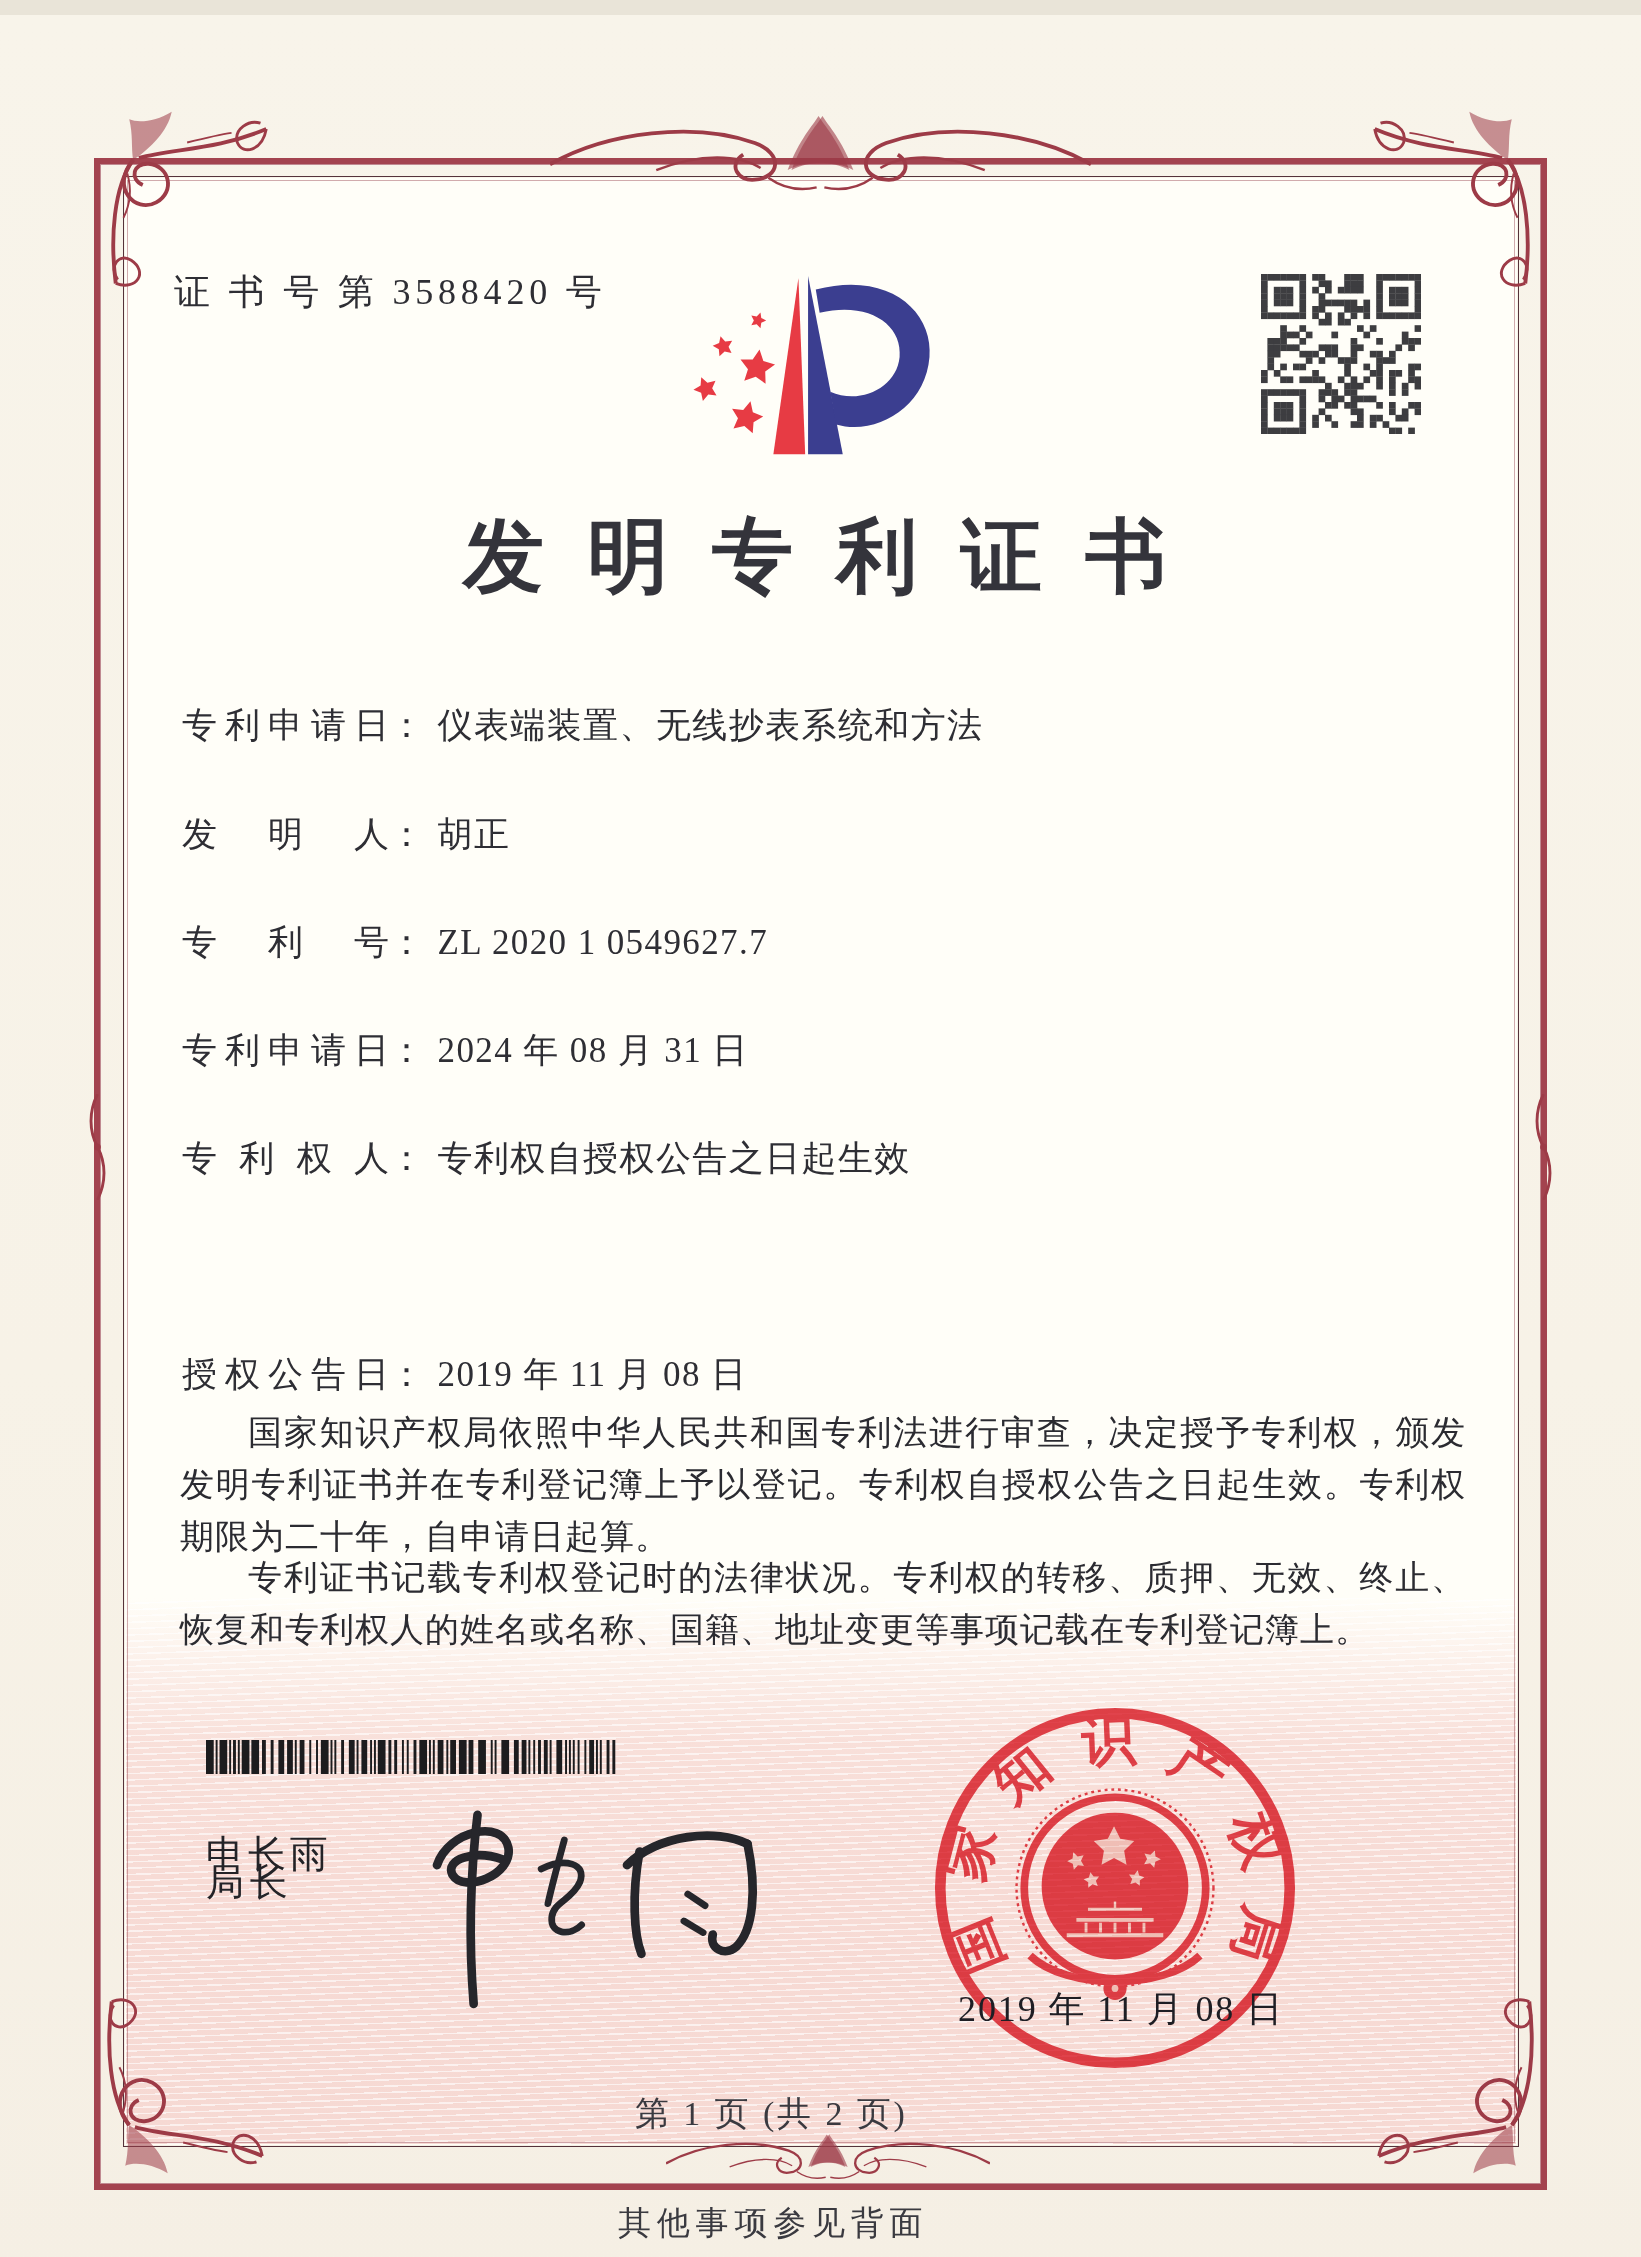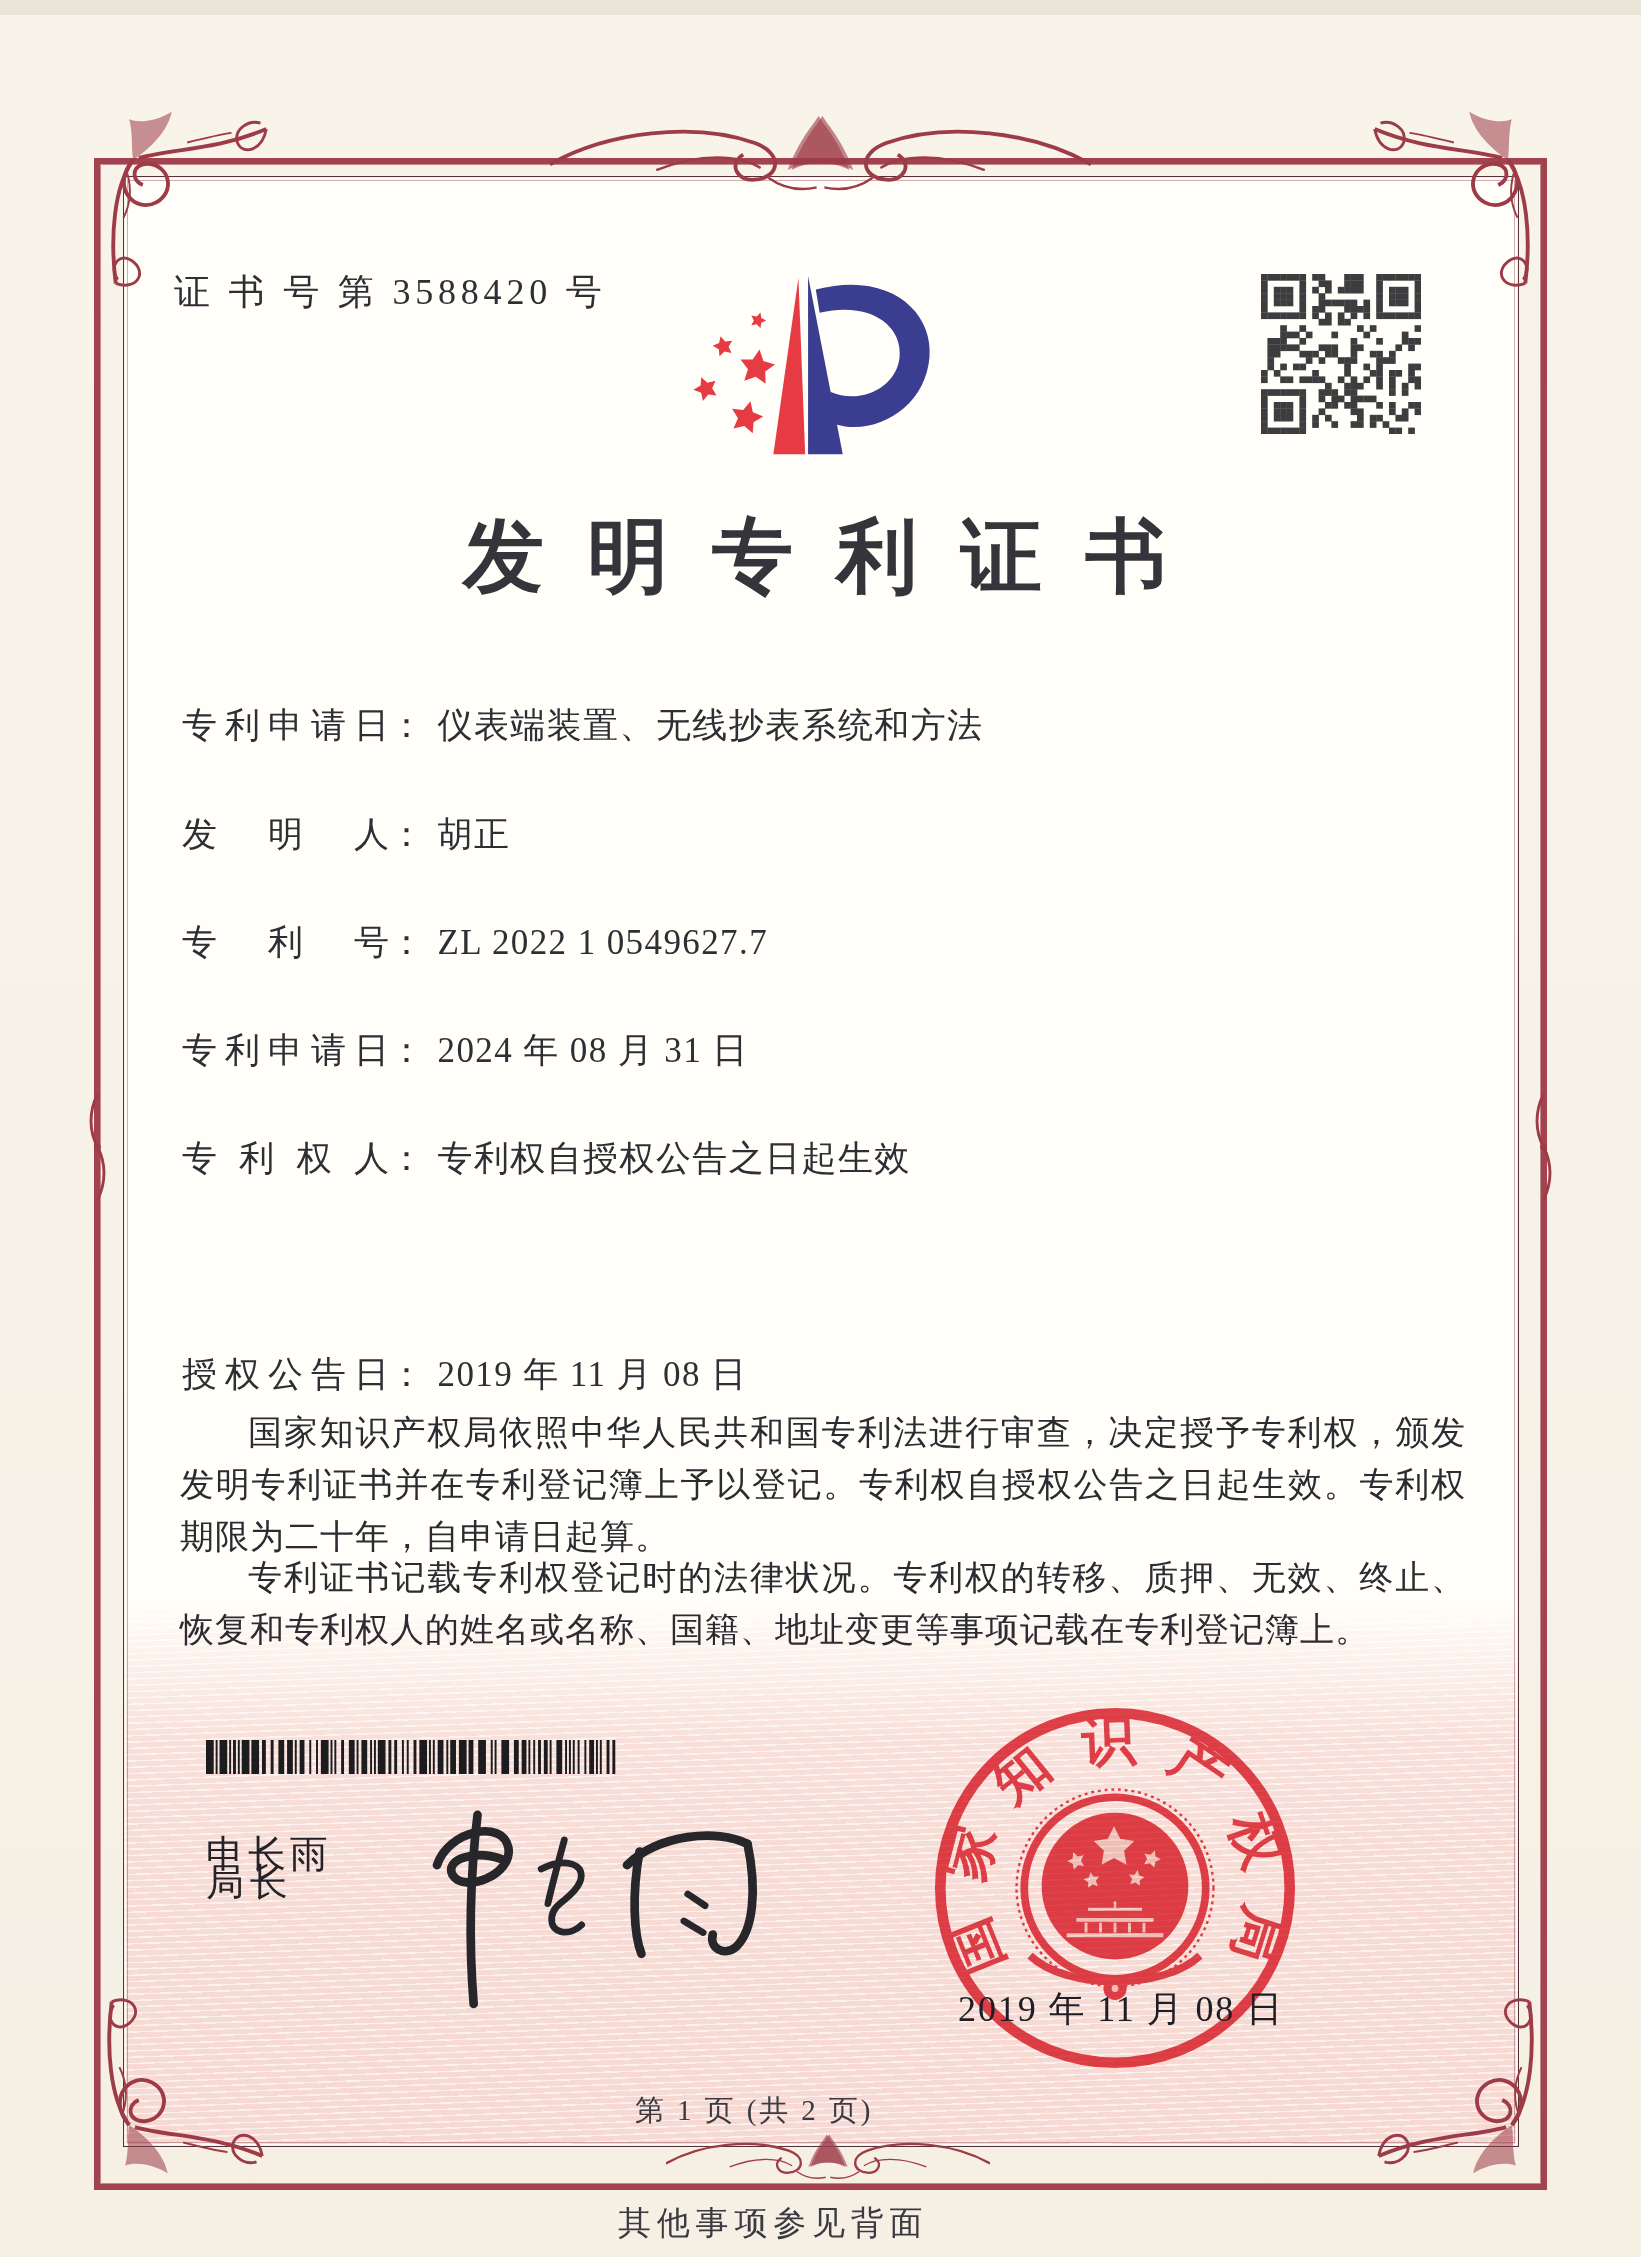--- a/index.html
+++ b/index.html
@@ -78,21 +78,21 @@
   .director-title{position:absolute;left:206px;top:1842px;font-size:38px;color:#232327;letter-spacing:5.8px;}
   .director-name{position:absolute;left:206px;top:1814px;font-size:38px;color:#232327;letter-spacing:3.9px;}
   .signature{position:absolute;left:410px;top:1790px;width:352px;height:205px;}
   .seal{position:absolute;left:920px;top:1678px;width:390px;height:390px;mix-blend-mode:multiply;opacity:.93;}
   .seal-date{
     position:absolute;left:958px;top:1970px;z-index:5;
     font-size:36px;color:#1e1e24;letter-spacing:1.9px;white-space:nowrap;
   }
   .page-footer{
     position:absolute;left:635px;top:2076px;
-    font-size:29px;color:#3a3a40;letter-spacing:2.9px;white-space:nowrap;
+    font-size:34px;color:#3a3a40;letter-spacing:2.9px;white-space:nowrap;
   }
   .back-note{
     position:absolute;left:618px;top:2186px;
     font-size:33px;color:#3a3a40;letter-spacing:5.8px;white-space:nowrap;
   }
 </style>
 </head>
 <body>
 
 <div class="page">
@@ -454,21 +454,21 @@
 
   <div class="title">发 明 专 利 证 书</div>
 
   <div class="frow" style="top:687px">
     <span class="flabel">专利申请日</span><span class="fcolon">：</span><span class="fvalue">仪表端装置、无线抄表系统和方法</span>
   </div>
   <div class="frow" style="top:796px">
     <span class="flabel">发明人</span><span class="fcolon">：</span><span class="fvalue">胡正</span>
   </div>
   <div class="frow" style="top:904px">
-    <span class="flabel">专利号</span><span class="fcolon">：</span><span class="fvalue">ZL 2022 1 0549627.7</span>
+    <span class="flabel">专利号</span><span class="fcolon">：</span><span class="fvalue">ZL 2020 1 0549627.7</span>
   </div>
   <div class="frow" style="top:1012px">
     <span class="flabel">专利申请日</span><span class="fcolon">：</span><span class="fvalue">2024 年 08 月 31 日</span>
   </div>
   <div class="frow" style="top:1120px">
     <span class="flabel">专利权人</span><span class="fcolon">：</span><span class="fvalue">专利权自授权公告之日起生效</span>
   </div>
   <div class="frow" style="top:1336px">
     <span class="flabel">授权公告日</span><span class="fcolon">：</span><span class="fvalue">2019 年 11 月 08 日</span>
   </div>

